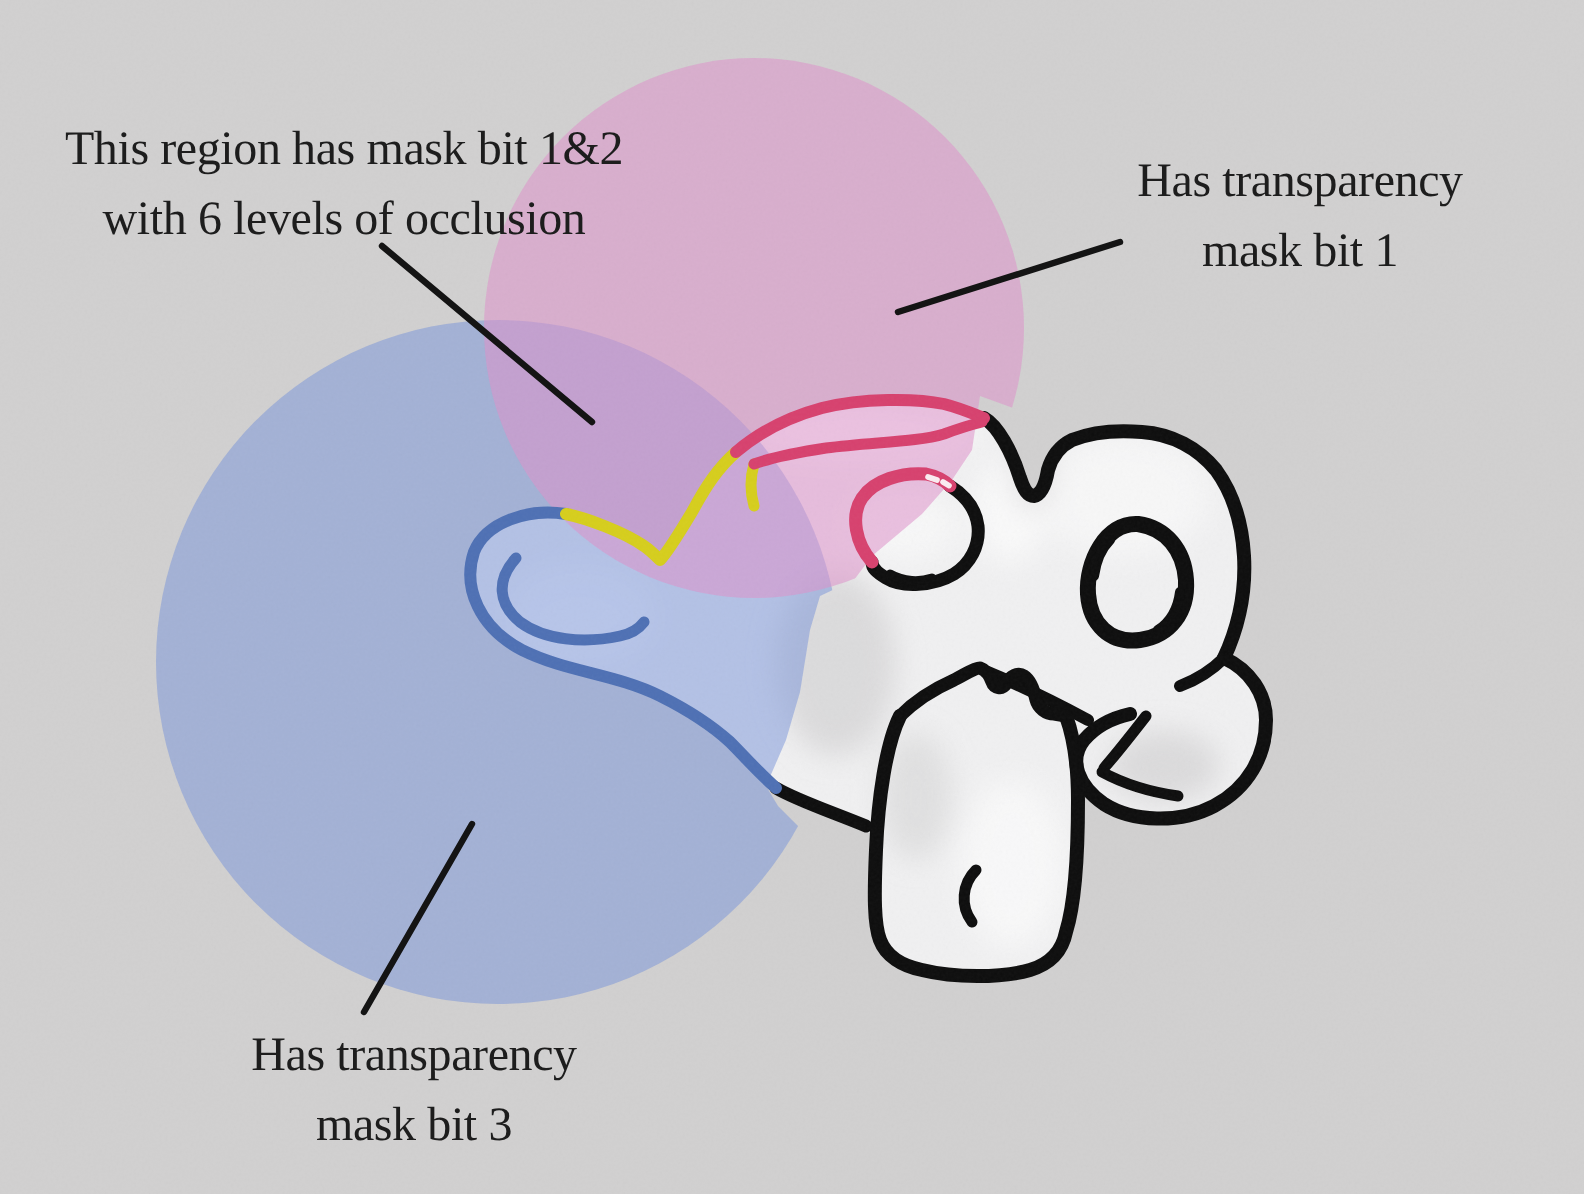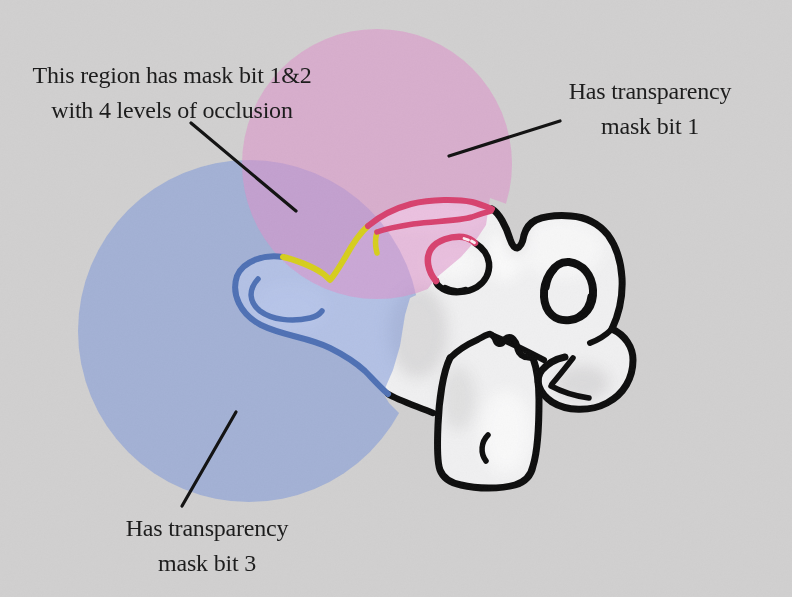--- a/index.html
+++ b/index.html
@@ -107,21 +107,21 @@
 
     <g>
       <path class="leader" d="M 191,123 L 296,211"></path>
       <path class="leader" d="M 560,121 L 449,156"></path>
       <path class="leader" d="M 236,412 L 182,506"></path>
     </g>
   </svg>
 
   <div class="label" style="left:12px;top:58px;width:320px;">
     <div>This region has mask bit 1&amp;2</div>
-    <div>with 4 levels of occlusion</div>
+    <div>with 6 levels of occlusion</div>
   </div>
 
   <div class="label" style="left:490px;top:74px;width:320px;">
     <div>Has transparency</div>
     <div>mask bit 1</div>
   </div>
 
   <div class="label" style="left:47px;top:511px;width:320px;">
     <div>Has transparency</div>
     <div>mask bit 3</div>

